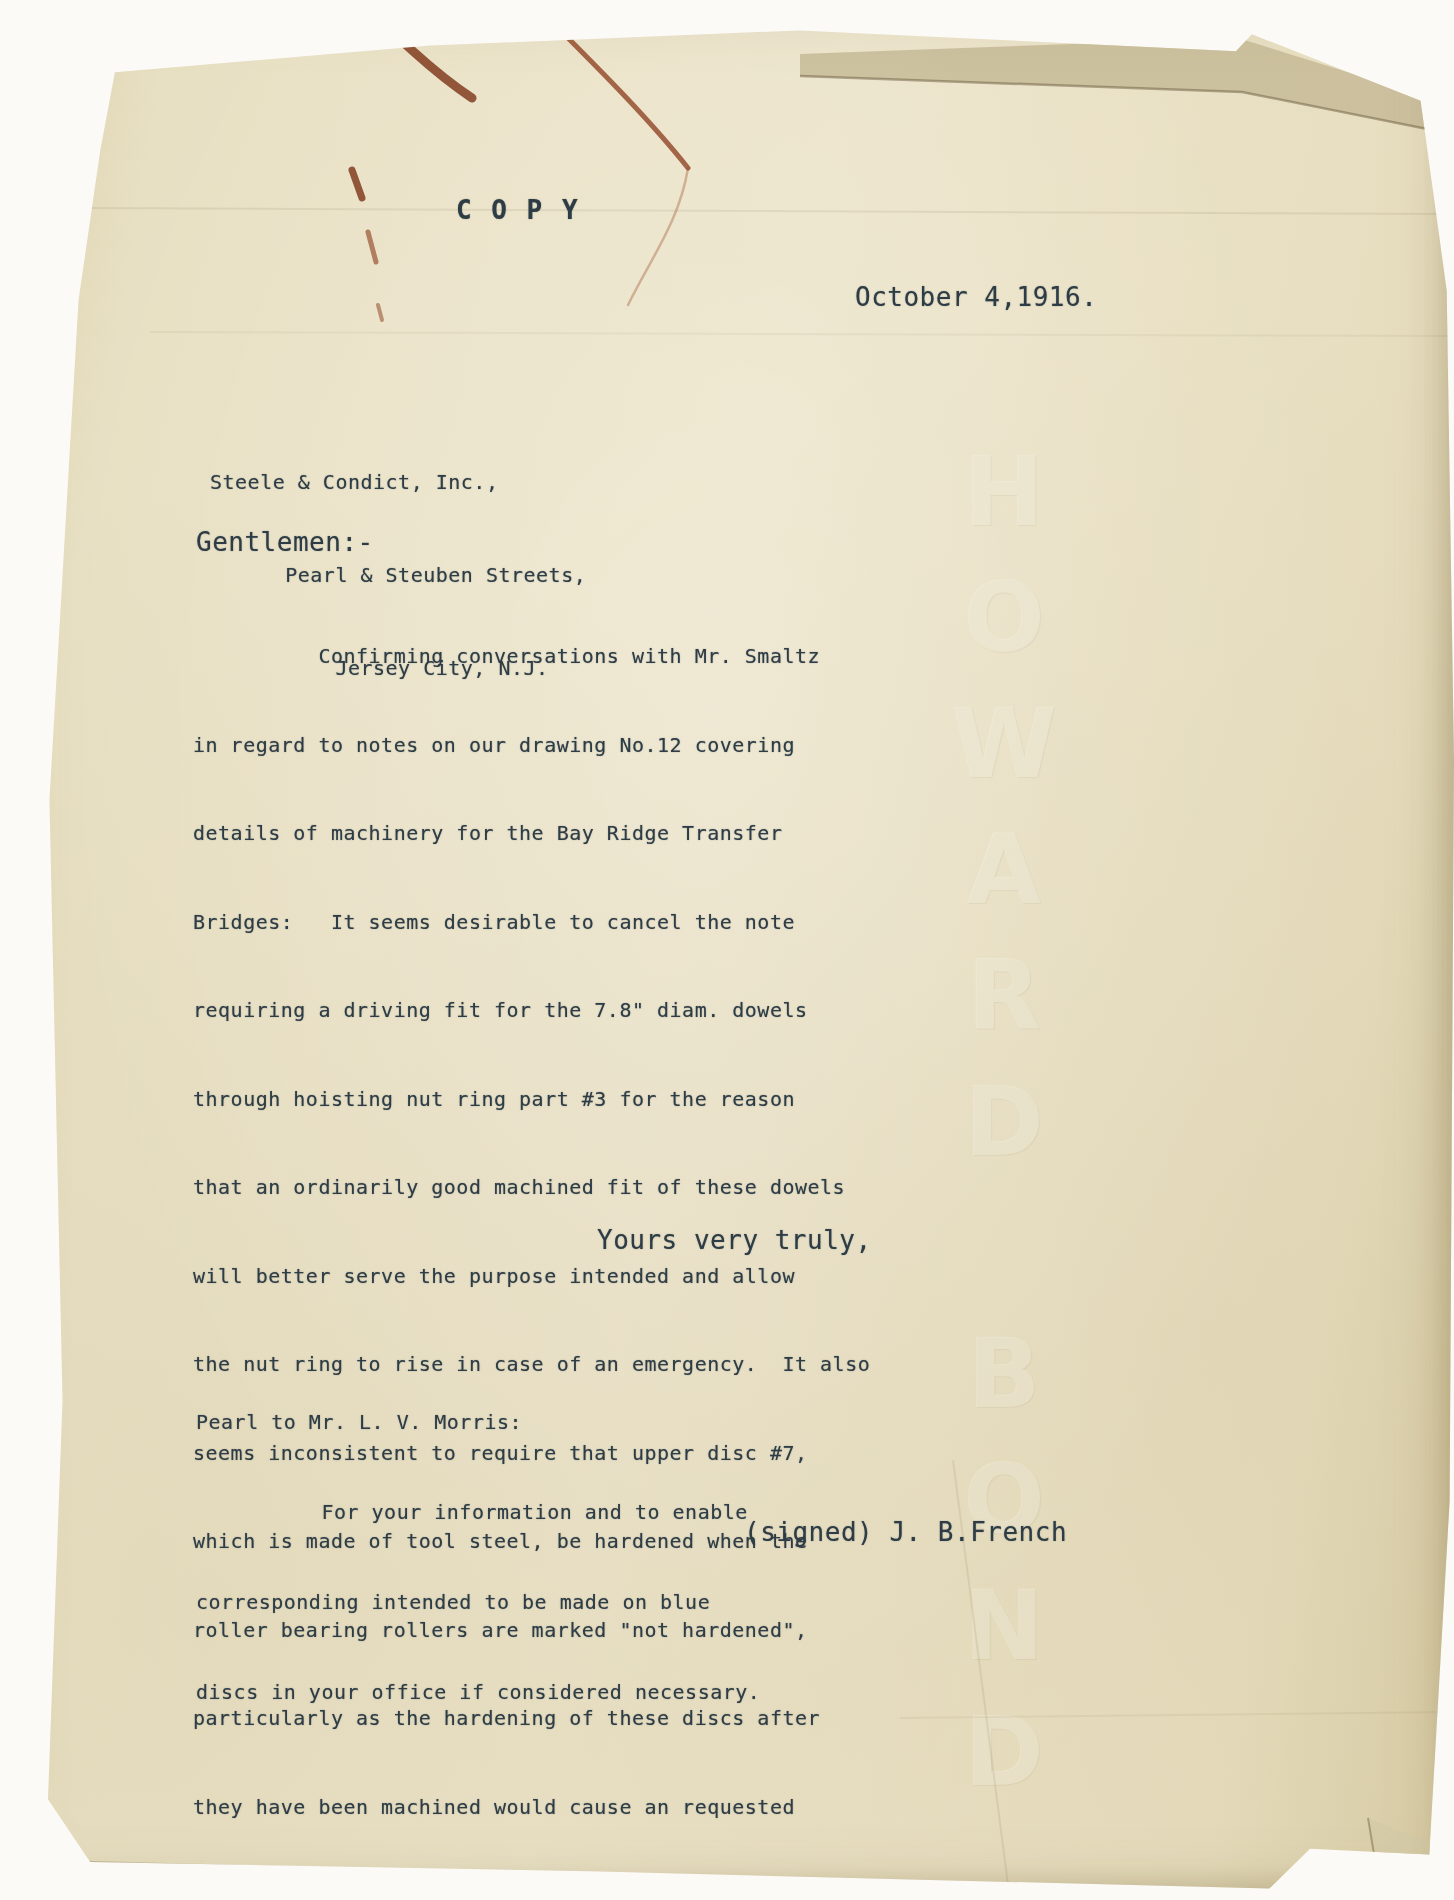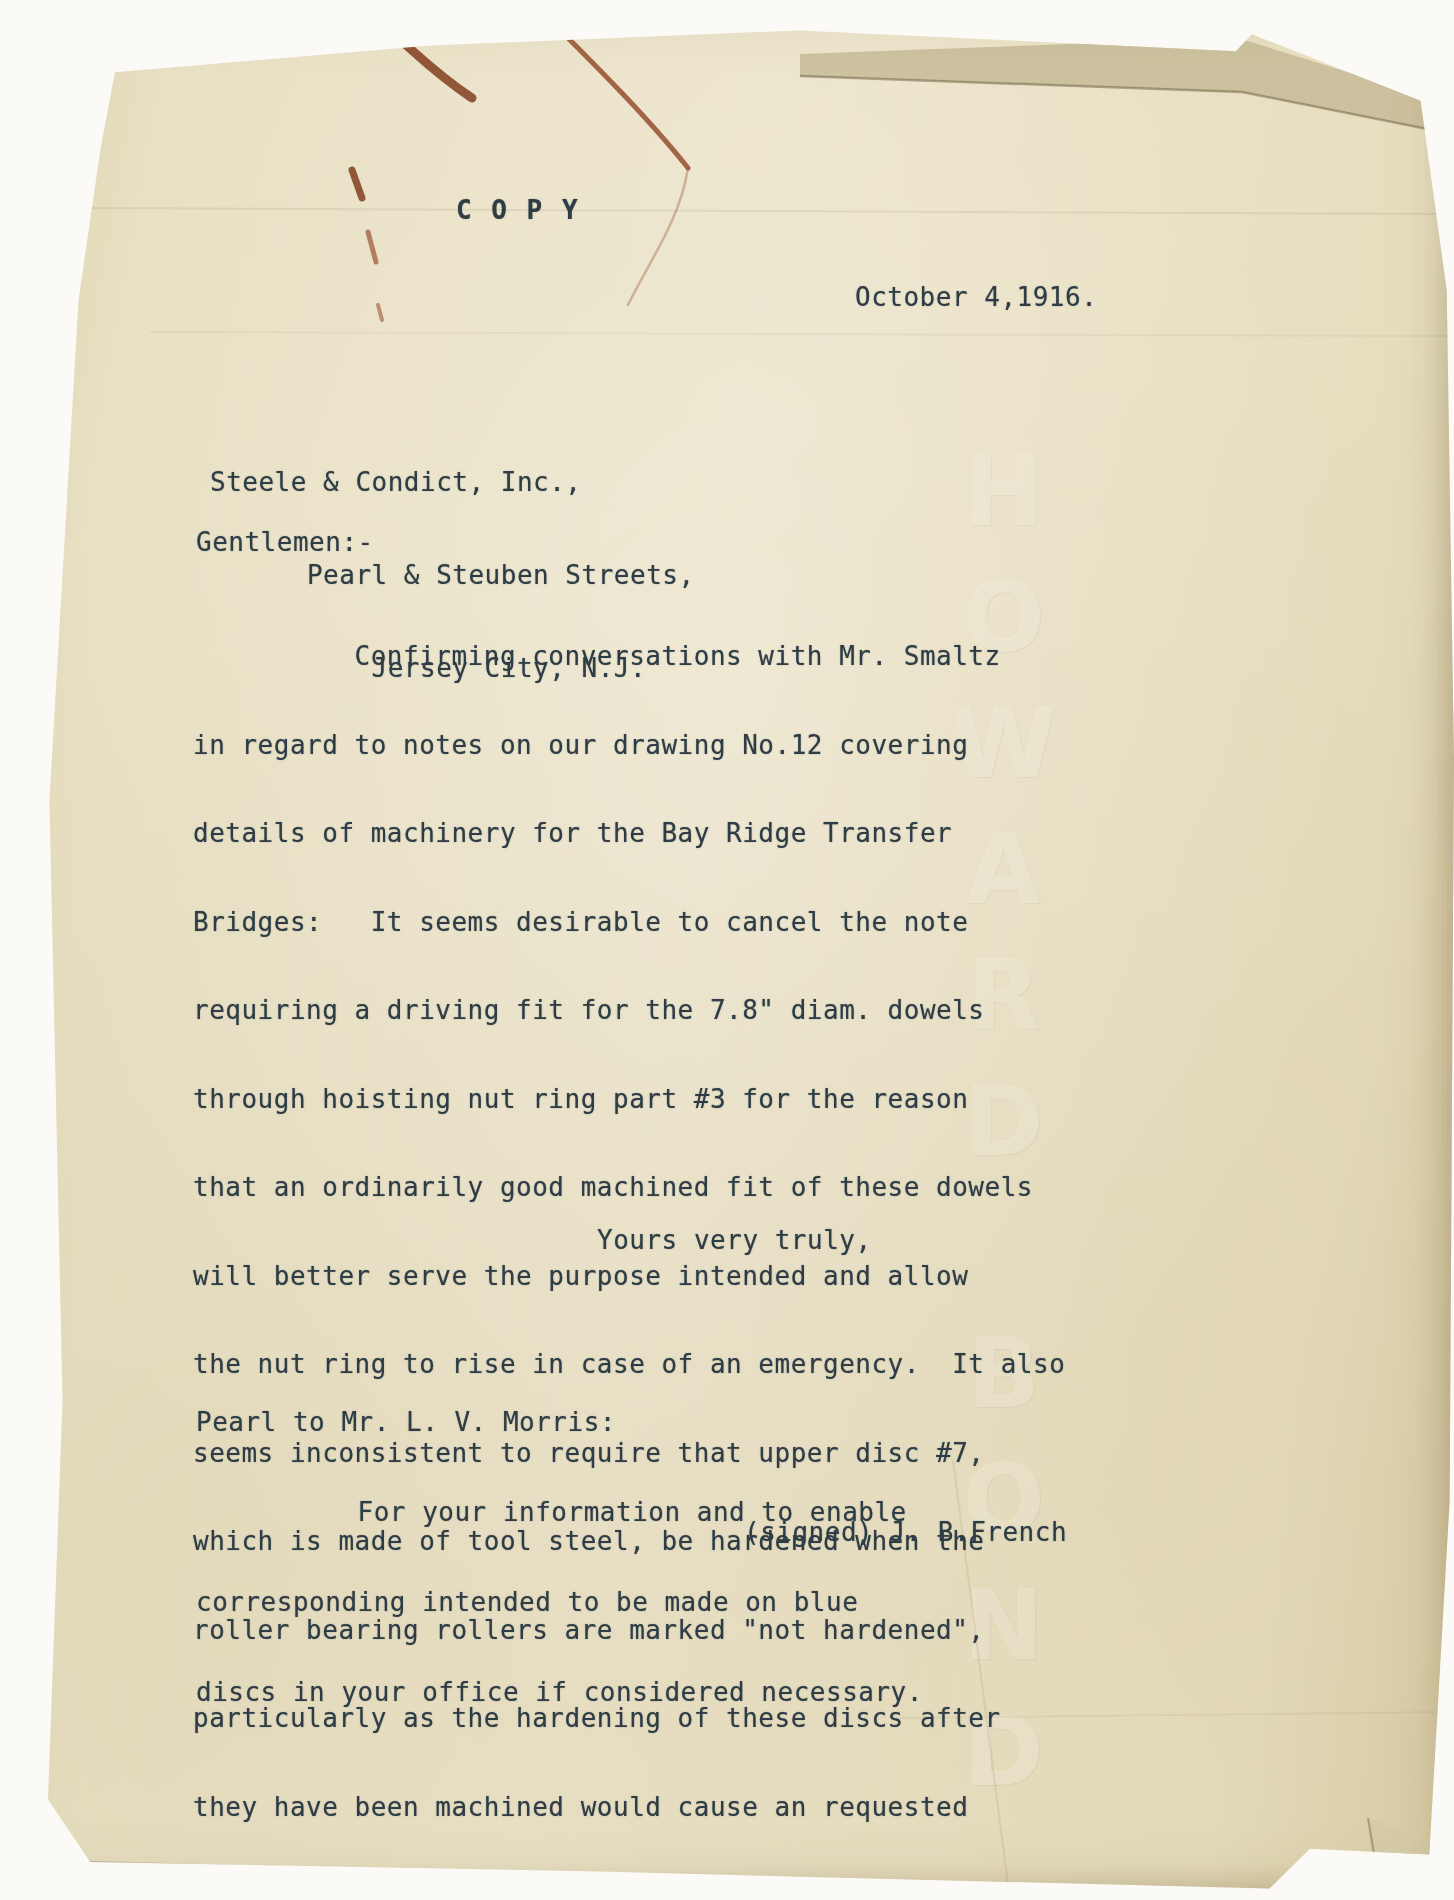--- a/index.html
+++ b/index.html
@@ -27,21 +27,21 @@
                inset 10px 0 30px rgba(125,105,60,.12), inset 0 -14px 30px rgba(125,105,60,.18);
   }
   .overlay{position:absolute;left:0;top:0;pointer-events:none;}
   .tline{
     position:absolute;white-space:pre;color:#2e3d45;
     font-size:26px;line-height:30px;letter-spacing:.5px;
     text-shadow:0 0 1.2px rgba(46,61,69,.55);
   }
   .tblock{
     position:absolute;white-space:pre;color:#2e3d45;
-    font-size:26px;line-height:29.5px;letter-spacing:.5px;
+    font-size:20px;line-height:29.5px;letter-spacing:.5px;
     text-shadow:0 0 1.2px rgba(46,61,69,.55);
   }
   .copy-label{font-weight:bold;letter-spacing:2px;}
   .watermark{
     position:absolute;left:948px;top:436px;height:1400px;
     writing-mode:vertical-rl;text-orientation:upright;
     font-family:"DejaVu Sans",sans-serif;font-weight:bold;font-size:96px;
     letter-spacing:14px;color:rgba(255,253,245,.55);
     text-shadow:1px 1px 1px rgba(120,100,60,.18);
     opacity:.45;pointer-events:none;

